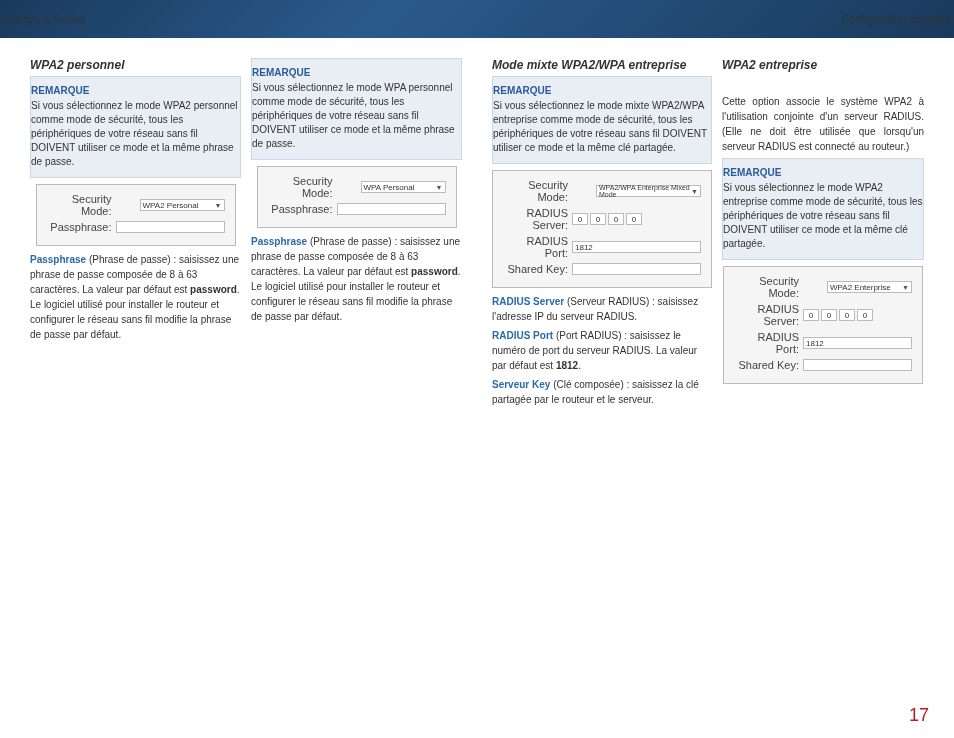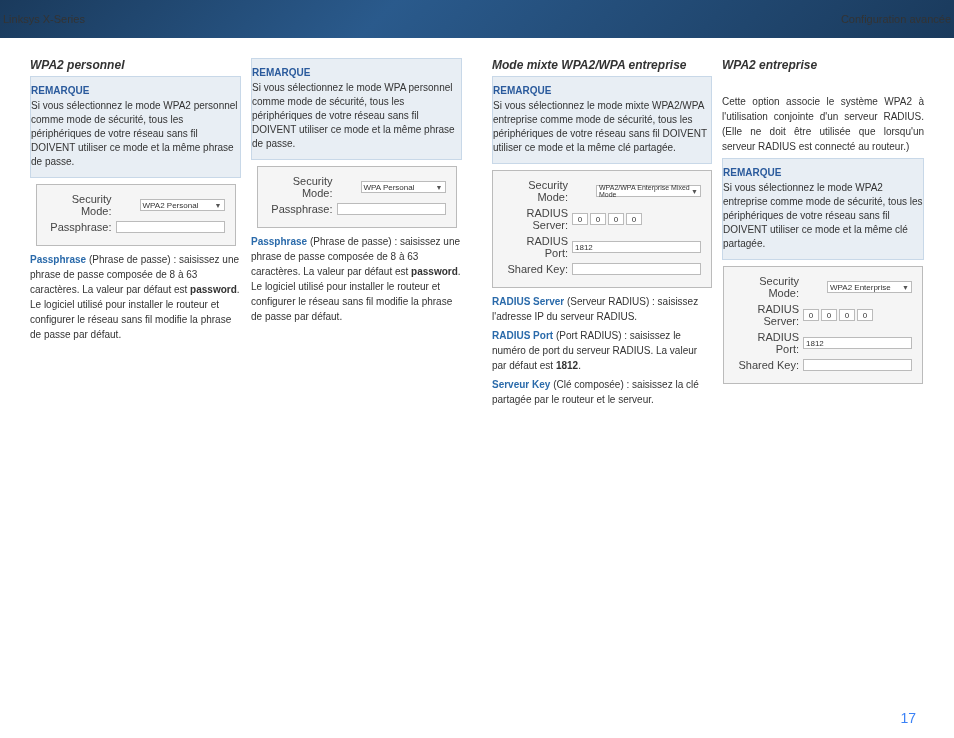--- a/index.html
+++ b/index.html
@@ -146,23 +146,23 @@
     
     .label-blue {
       color: #2a6aaa;
       font-weight: bold;
     }
 
     
     .page-number {
       position: absolute;
       bottom: 12px;
-      right: 38px;
-      font-size: 14px;
-      color: #3b82f6;
+      right: 25px;
+      font-size: 18px;
+      color: #b91c1c;
     }
 
     .section-block {
       margin-bottom: 8px;
     }
   </style>
 </head>
 <body>
 
 <div class="header">

